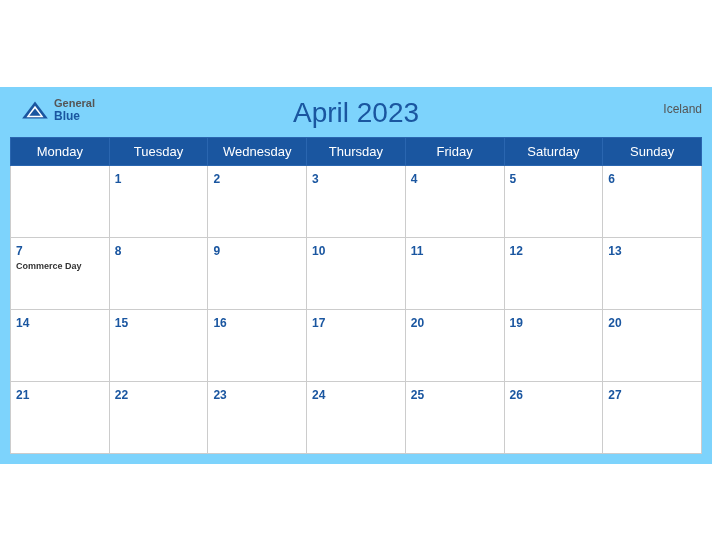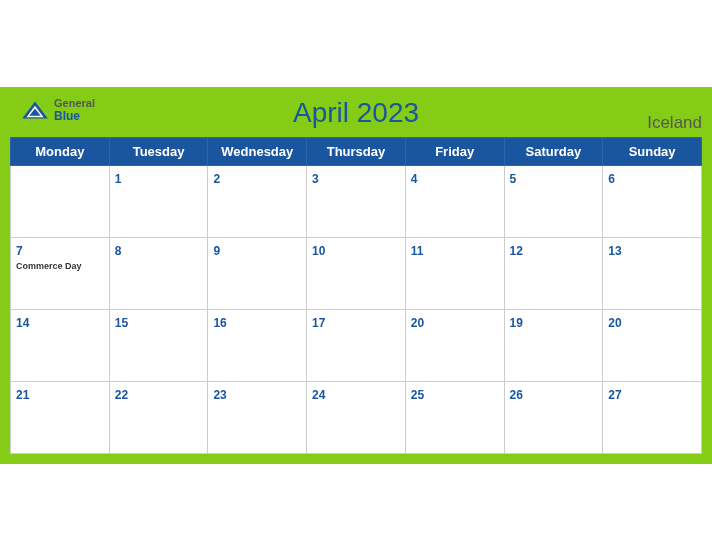--- a/index.html
+++ b/index.html
@@ -8,21 +8,21 @@
       background: #fff;
       display: flex;
       justify-content: center;
       align-items: center;
       width: 712px;
       min-height: 550px;
     }
     .calendar-wrapper {
       width: 712px;
       padding: 10px 10px 10px 10px;
-      background: #84cc16;
+      background: #7dd3fc;
     }
     .calendar-header {
       display: flex;
       align-items: center;
       justify-content: center;
       position: relative;
       margin-bottom: 8px;
       padding: 0 10px;
     }
     .logo-icon {
@@ -44,34 +44,34 @@
     }
     .month-title {
       font-size: 28px;
       color: #1a56a0;
       font-weight: 400;
       text-align: center;
     }
     .country-label {
       position: absolute;
       right: 0;
-      top: 16px;
-      font-size: 17px;
+      top: 5px;
+      font-size: 12px;
       color: #555;
     }
     .calendar-table {
       width: 100%;
       border-collapse: collapse;
       border: 1px solid #ccc;
     }
     .calendar-table th {
       background-color: #1a56a0;
       color: #fff;
       font-size: 13px;
-      font-weight: 700;
+      font-weight: 400;
       text-align: center;
       padding: 6px 4px;
       border: 1px solid #2a66b0;
     }
     .calendar-table td {
       border: 1px solid #ccc;
       vertical-align: top;
       width: calc(100% / 7);
       height: 72px;
       padding: 3px 5px;

